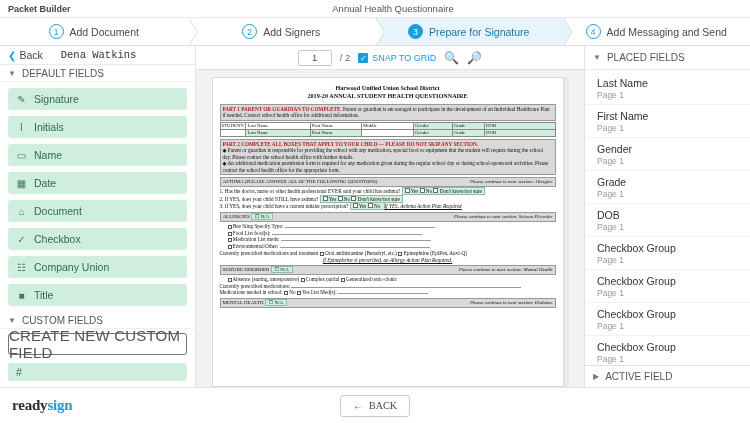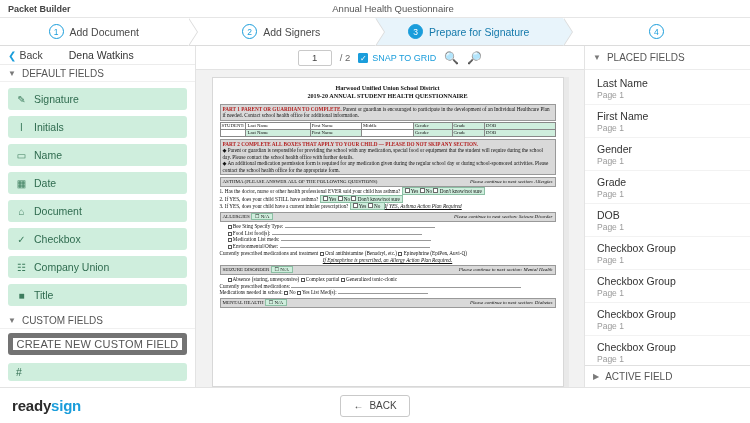--- a/index.html
+++ b/index.html
@@ -99,21 +99,21 @@
   .left-head {
     height: 24px;
     display: flex; align-items: center;
     padding: 0 8px;
     gap: 6px;
     border-bottom: 1px solid #ececec;
     font-size: 10.5px;
   }
   .back-link { color: #444; display: flex; align-items: center; gap: 3px; }
   .back-link .chev { color: #1a9ddb; font-size: 10px; }
-  .signer-name { color: #333; margin-left: 20px; }
+  .signer-name { color: #333; margin-left: 12px; font-family: Liberation Mono, monospace; }
 
   .section-head {
     height: 21px;
     display: flex; align-items: center;
     padding: 0 8px;
     gap: 6px;
     color: #555;
     font-size: 10px;
     border-bottom: 1px solid #f0f0f0;
   }
@@ -129,25 +129,25 @@
     gap: 7px;
     padding: 0 8px;
     color: #2f6b4f;
     font-size: 10.5px;
   }
   .field-chip .gly { width: 11px; text-align: center; font-size: 10px; color: #3d7d5e; }
 
   .create-btn {
     margin: 4px 8px 8px 8px;
     height: 22px;
-    border: 5px solid #737373;
+    border: 1px solid #737373;
     border-radius: 3px;
     background: #fff;
     color: #555;
-    font-size: 11px;
+    font-size: 15px;
     display: flex; align-items: center; justify-content: center;
     letter-spacing: .2px;
   }
   .custom-chip {
     height: 22px;
     background: #cfeedd;
     border-radius: 3px;
     margin: 0 8px 6px 8px;
     display: flex; align-items: center;
     padding: 0 8px;
@@ -249,20 +249,21 @@
 
   
   .footer {
     height: 36px;
     border-top: 1px solid #e3e3e3;
     background: #fff;
     display: flex;
     align-items: center;
     padding: 0 12px;
     position: relative;
+    font-family: Liberation Serif, serif;
   }
   .brand { font-size: 15px; letter-spacing: -.2px; }
   .brand .a { color: #2b2b2b; font-weight: bold; }
   .brand .b { color: #1a9ddb; font-weight: bold; }
   .footer-btns {
     position: absolute; left: 0; right: 0;
     display: flex; align-items: center; justify-content: center; gap: 12px;
   }
   .btn {
     height: 22px; border-radius: 3px;
@@ -289,20 +290,21 @@
   <div class="step">
     <span class="num">2</span>
     <span class="lbl">Add Signers</span>
   </div>
   <div class="step active">
     <span class="num">3</span>
     <span class="lbl">Prepare for Signature</span>
   </div>
   <div class="step">
     <span class="num">4</span>
+    <span class="lbl">Add Messaging and Send</span>
   </div>
 </div>
 
 <div class="main">
 
   <div class="left">
     <div class="left-head">
       <span class="back-link">
         <span class="chev">❮</span>
         <span>Back</span>

